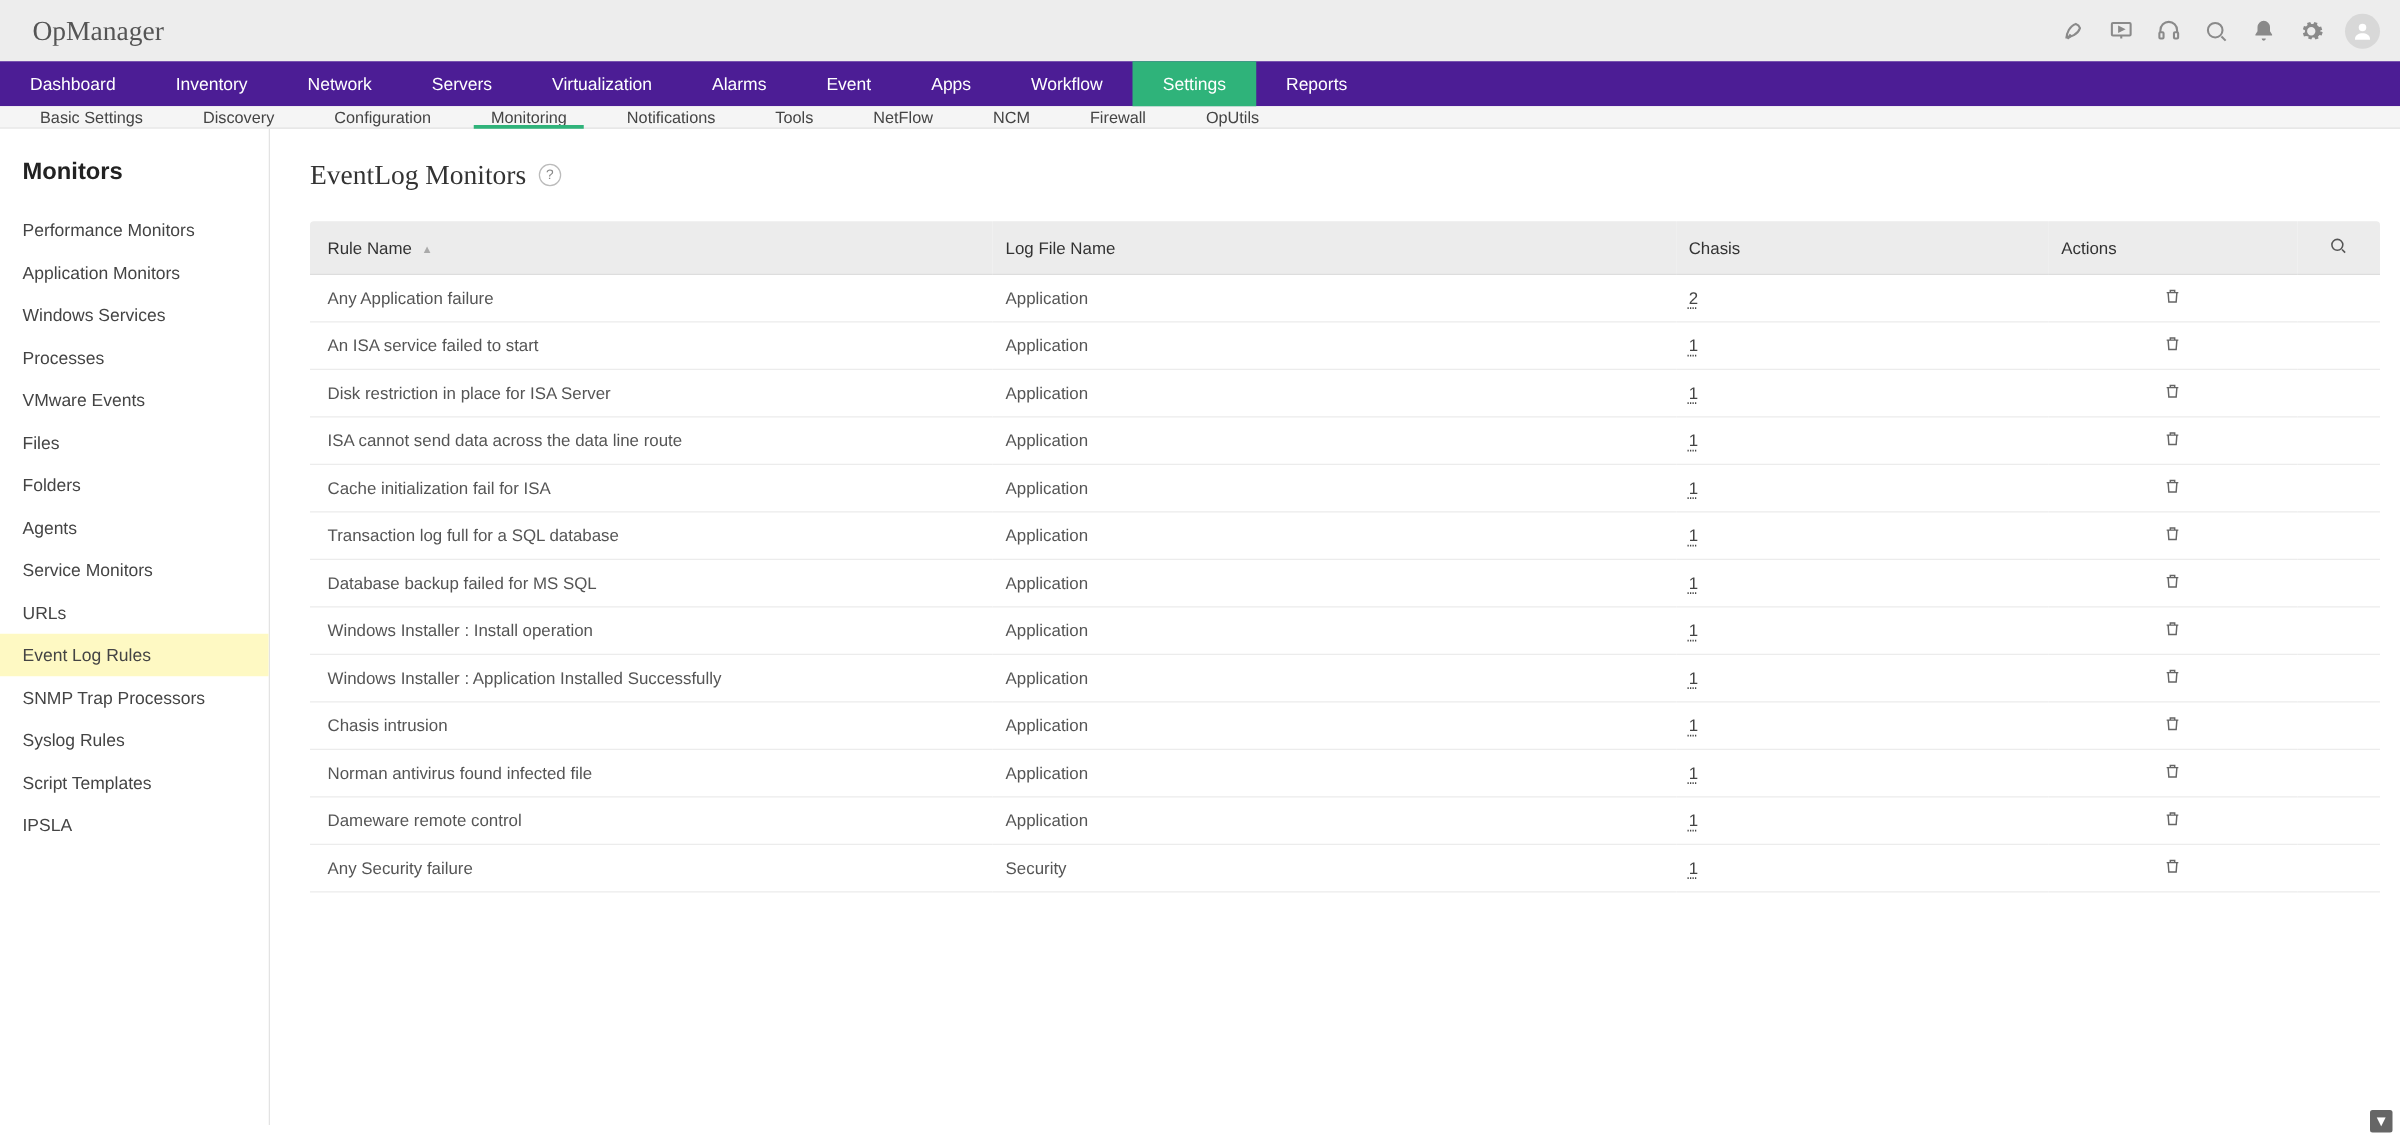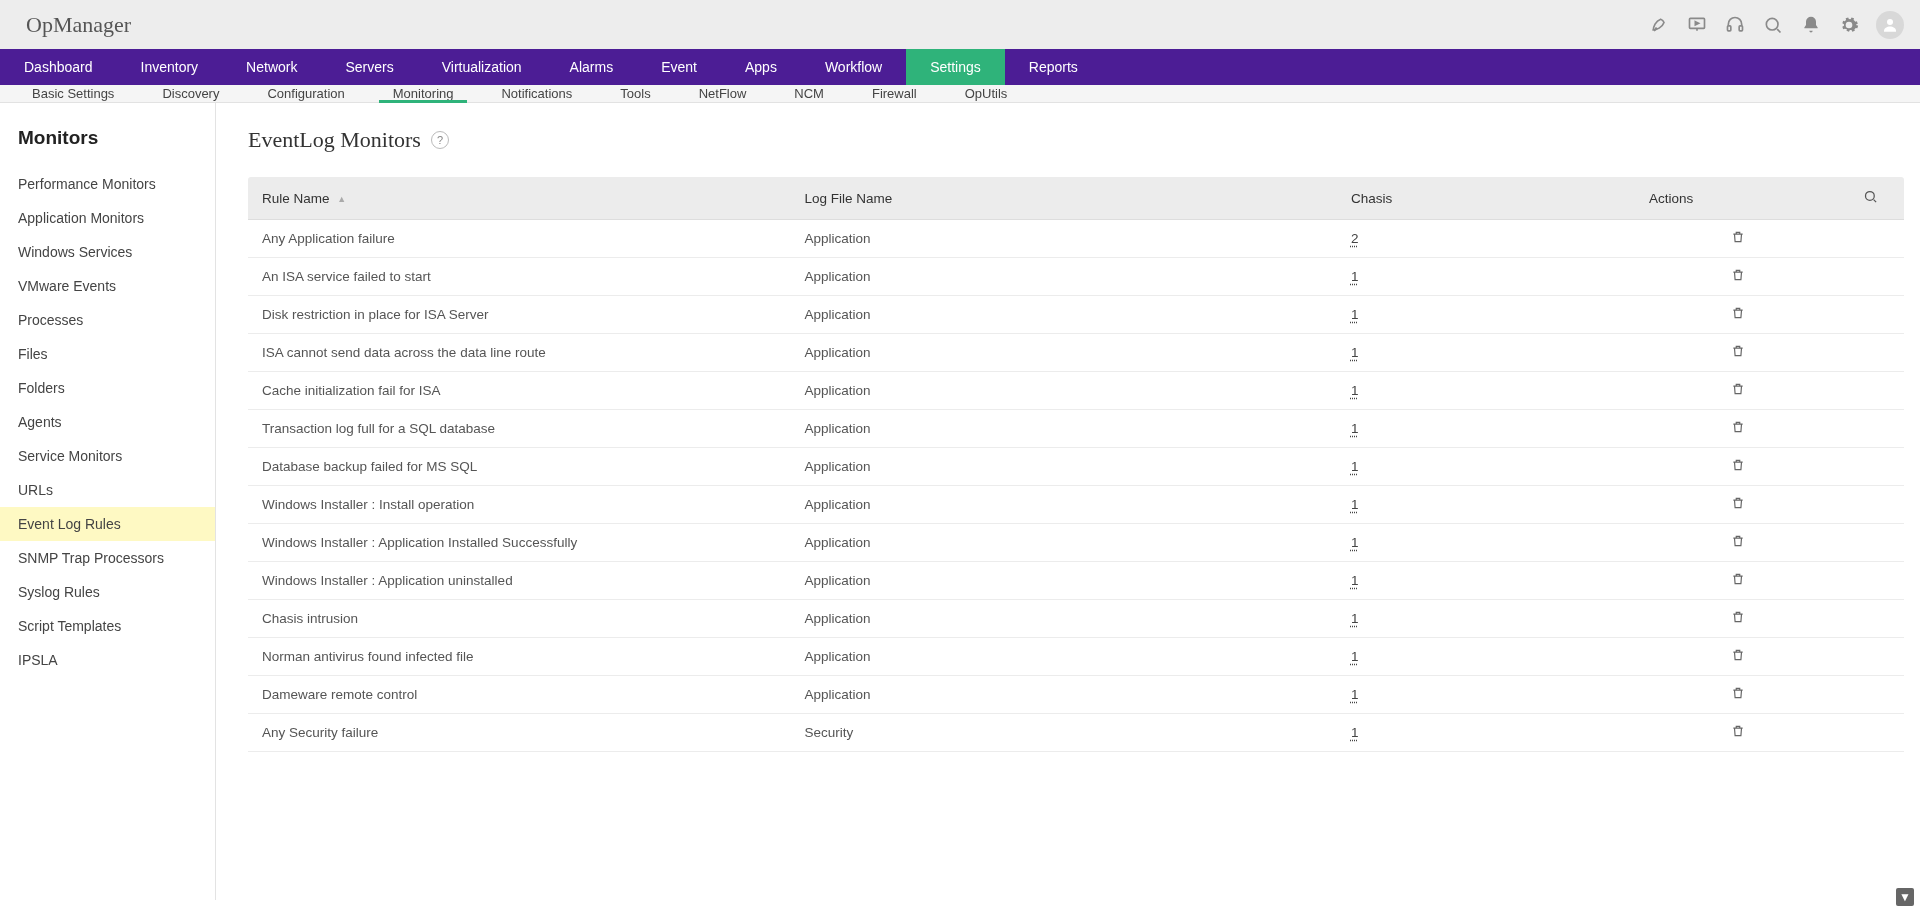--- a/index.html
+++ b/index.html
@@ -274,22 +274,22 @@
     <div class="sub-item">OpUtils</div>
   </div>
 
 <div class="page">
   <div class="sidebar">
     <div class="sidebar-title">Monitors</div>
     <div id="sidebar-items">
         <div class="sidebar-item">Performance Monitors</div>
         <div class="sidebar-item">Application Monitors</div>
         <div class="sidebar-item">Windows Services</div>
+        <div class="sidebar-item">Processes</div>
         <div class="sidebar-item">VMware Events</div>
-        <div class="sidebar-item">Processes</div>
         <div class="sidebar-item">Files</div>
         <div class="sidebar-item">Folders</div>
         <div class="sidebar-item">Agents</div>
         <div class="sidebar-item">Service Monitors</div>
         <div class="sidebar-item">URLs</div>
         <div class="sidebar-item active">Event Log Rules</div>
         <div class="sidebar-item">SNMP Trap Processors</div>
         <div class="sidebar-item">Syslog Rules</div>
         <div class="sidebar-item">Script Templates</div>
         <div class="sidebar-item">IPSLA</div>
@@ -398,29 +398,20 @@
           <tr>
             <td>Windows Installer : Application Installed Successfully</td>
             <td>Application</td>
             <td class="devices-cell"><span class="devices-link">1</span></td>
             <td class="actions-cell"><svg width="14" height="14" viewBox="0 0 24 24" fill="none" stroke="#666" stroke-width="2">
                 <path d="M4 7h16M9 7V4h6v3M6 7l1 13h10l1-13"></path>
               </svg></td>
             <td></td>
           </tr>
           <tr>
-            <td>Windows Installer : Application uninstalled</td>
-            <td>Application</td>
-            <td class="devices-cell"><span class="devices-link">1</span></td>
-            <td class="actions-cell"><svg width="14" height="14" viewBox="0 0 24 24" fill="none" stroke="#666" stroke-width="2">
-                <path d="M4 7h16M9 7V4h6v3M6 7l1 13h10l1-13"></path>
-              </svg></td>
-            <td></td>
-          </tr>
-          <tr>
             <td>Chasis intrusion</td>
             <td>Application</td>
             <td class="devices-cell"><span class="devices-link">1</span></td>
             <td class="actions-cell"><svg width="14" height="14" viewBox="0 0 24 24" fill="none" stroke="#666" stroke-width="2">
                 <path d="M4 7h16M9 7V4h6v3M6 7l1 13h10l1-13"></path>
               </svg></td>
             <td></td>
           </tr>
           <tr>
             <td>Norman antivirus found infected file</td>

